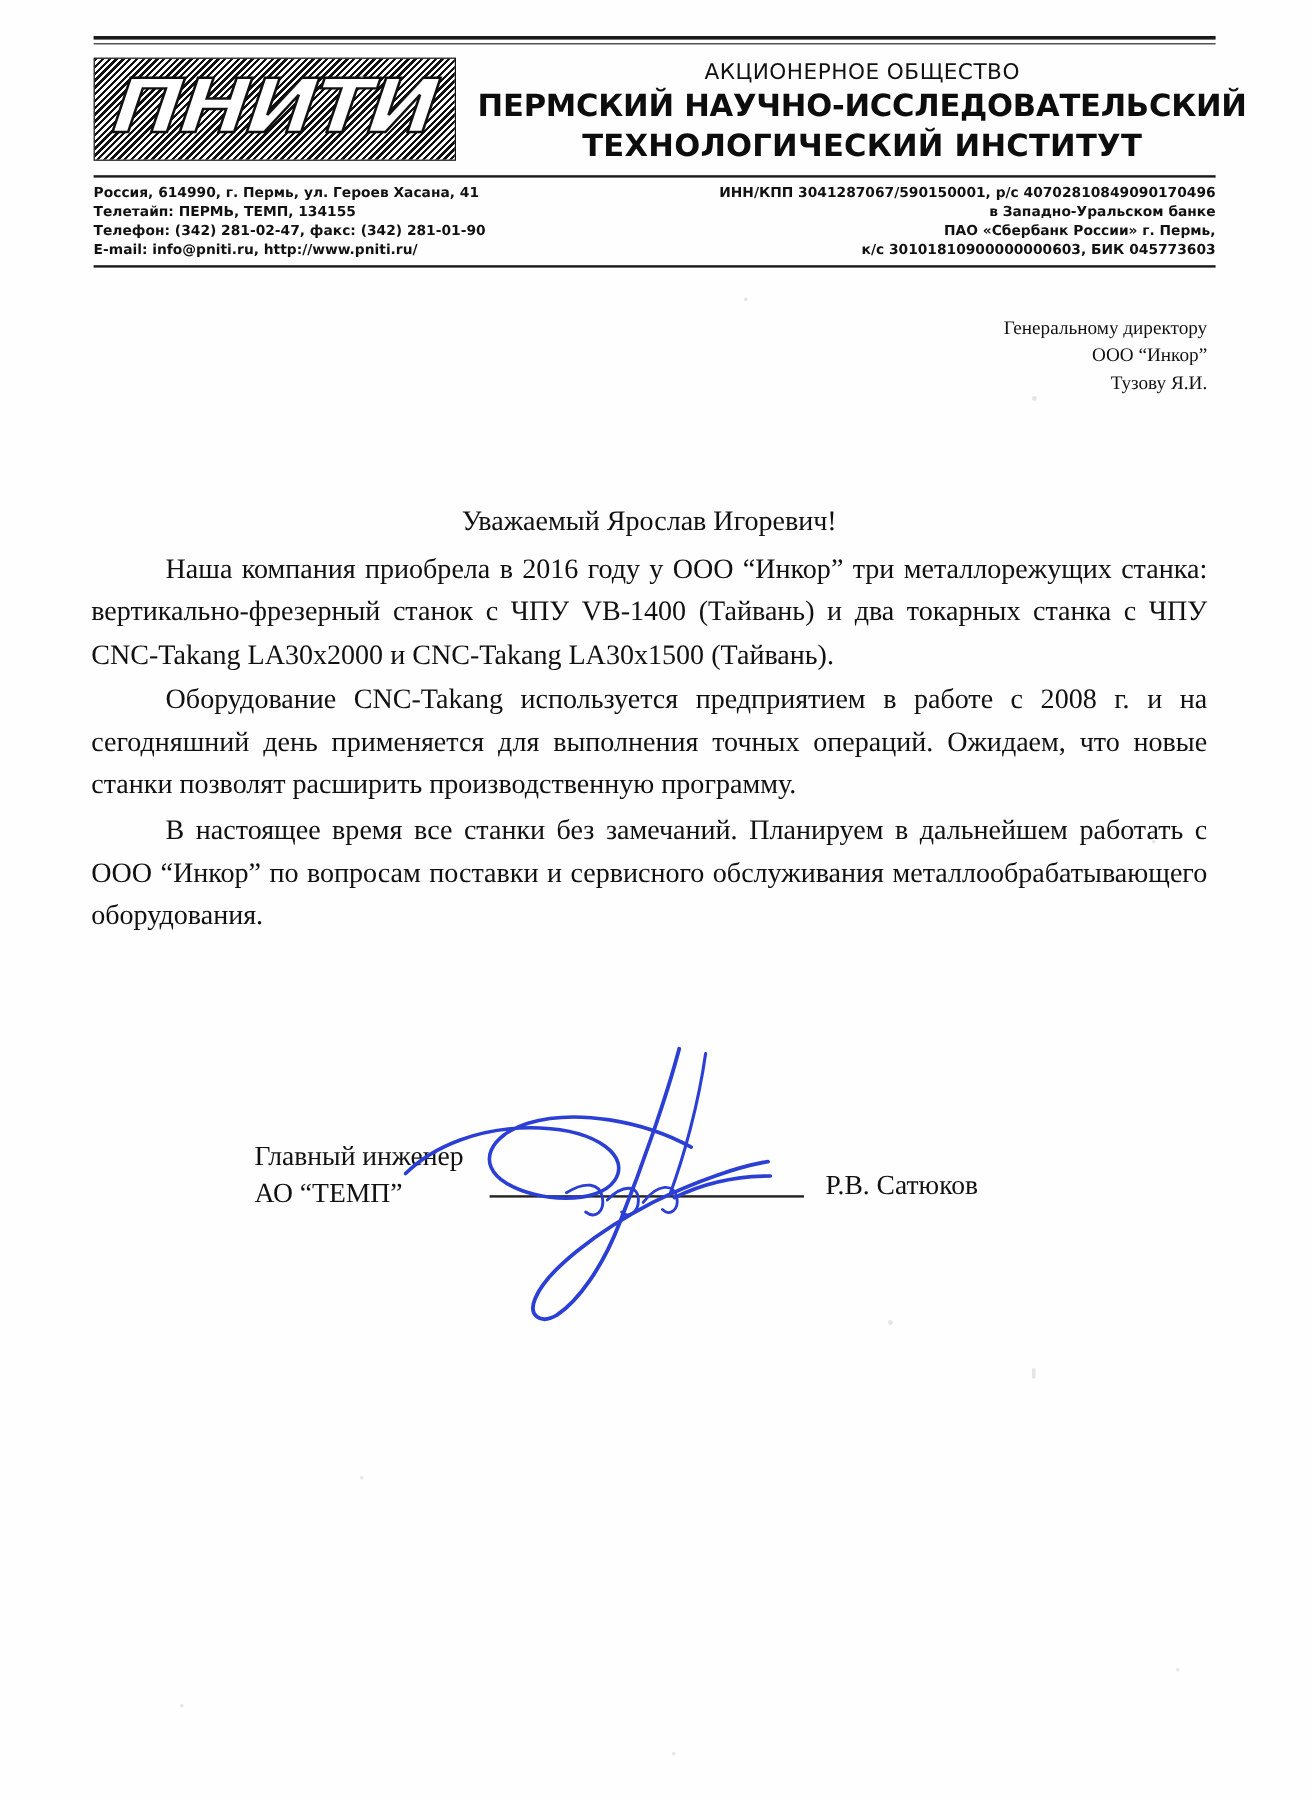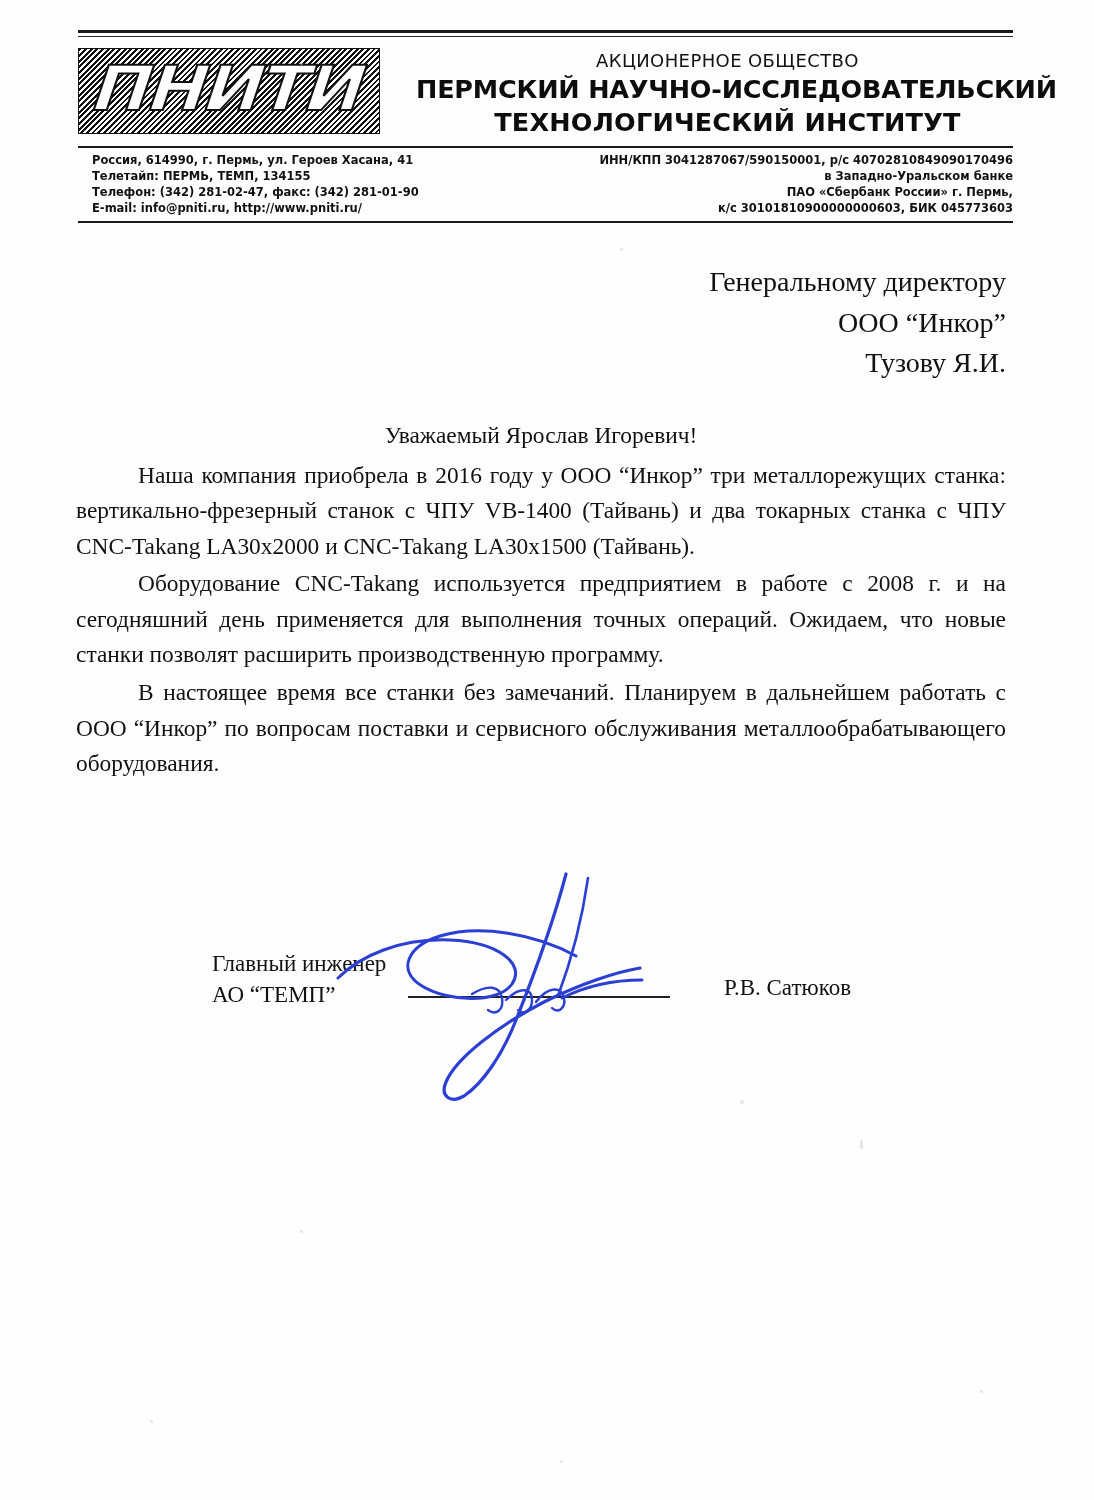--- a/index.html
+++ b/index.html
@@ -89,21 +89,20 @@
     color: #111;
     font-weight: 400;
   }
   .org-line2 {
     font-size: 25.5px;
     font-weight: 700;
     letter-spacing: -0.2px;
     color: #0d0d0d;
     margin-top: 3px;
     white-space: nowrap;
-    margin-left: 18px;
   }
   .org-line3 {
     font-size: 25.5px;
     font-weight: 700;
     letter-spacing: 0.2px;
     color: #0d0d0d;
     margin-top: 3px;
   }
 
   .rule-mid {
@@ -115,36 +114,36 @@
   .contact-row {
     display: flex;
     justify-content: space-between;
     font-family: "DejaVu Sans", sans-serif;
     font-size: 11.5px;
     font-weight: 700;
     color: #111;
     padding-top: 5px;
     line-height: 1.38;
   }
-  .contact-left { text-align: left; margin-left: 14px; }
+  .contact-left { text-align: left; }
   .contact-right { text-align: right; }
 
   .rule-bot {
     height: 2px;
     background: #1a1a1a;
     margin-top: 5px;
   }
 
   
   .addressee {
     position: absolute;
     right: 88px;
     top: 262px;
     text-align: right;
-    font-size: 28px;
+    font-size: 16px;
     line-height: 1.45;
     color: #111;
   }
 
   
   .body-text {
     position: absolute;
     left: 76px;
     top: 418px;
     width: 930px;
@@ -170,21 +169,20 @@
     font-size: 23px;
     line-height: 1.35;
     color: #111;
   }
   .sig-name {
     position: absolute;
     left: 688px;
     top: 975px;
     font-size: 23px;
     color: #111;
-    margin-left: 36px;
   }
   .sig-line {
     position: absolute;
     left: 408px;
     top: 996px;
     width: 262px;
     height: 1.5px;
     background: #222;
   }
 

